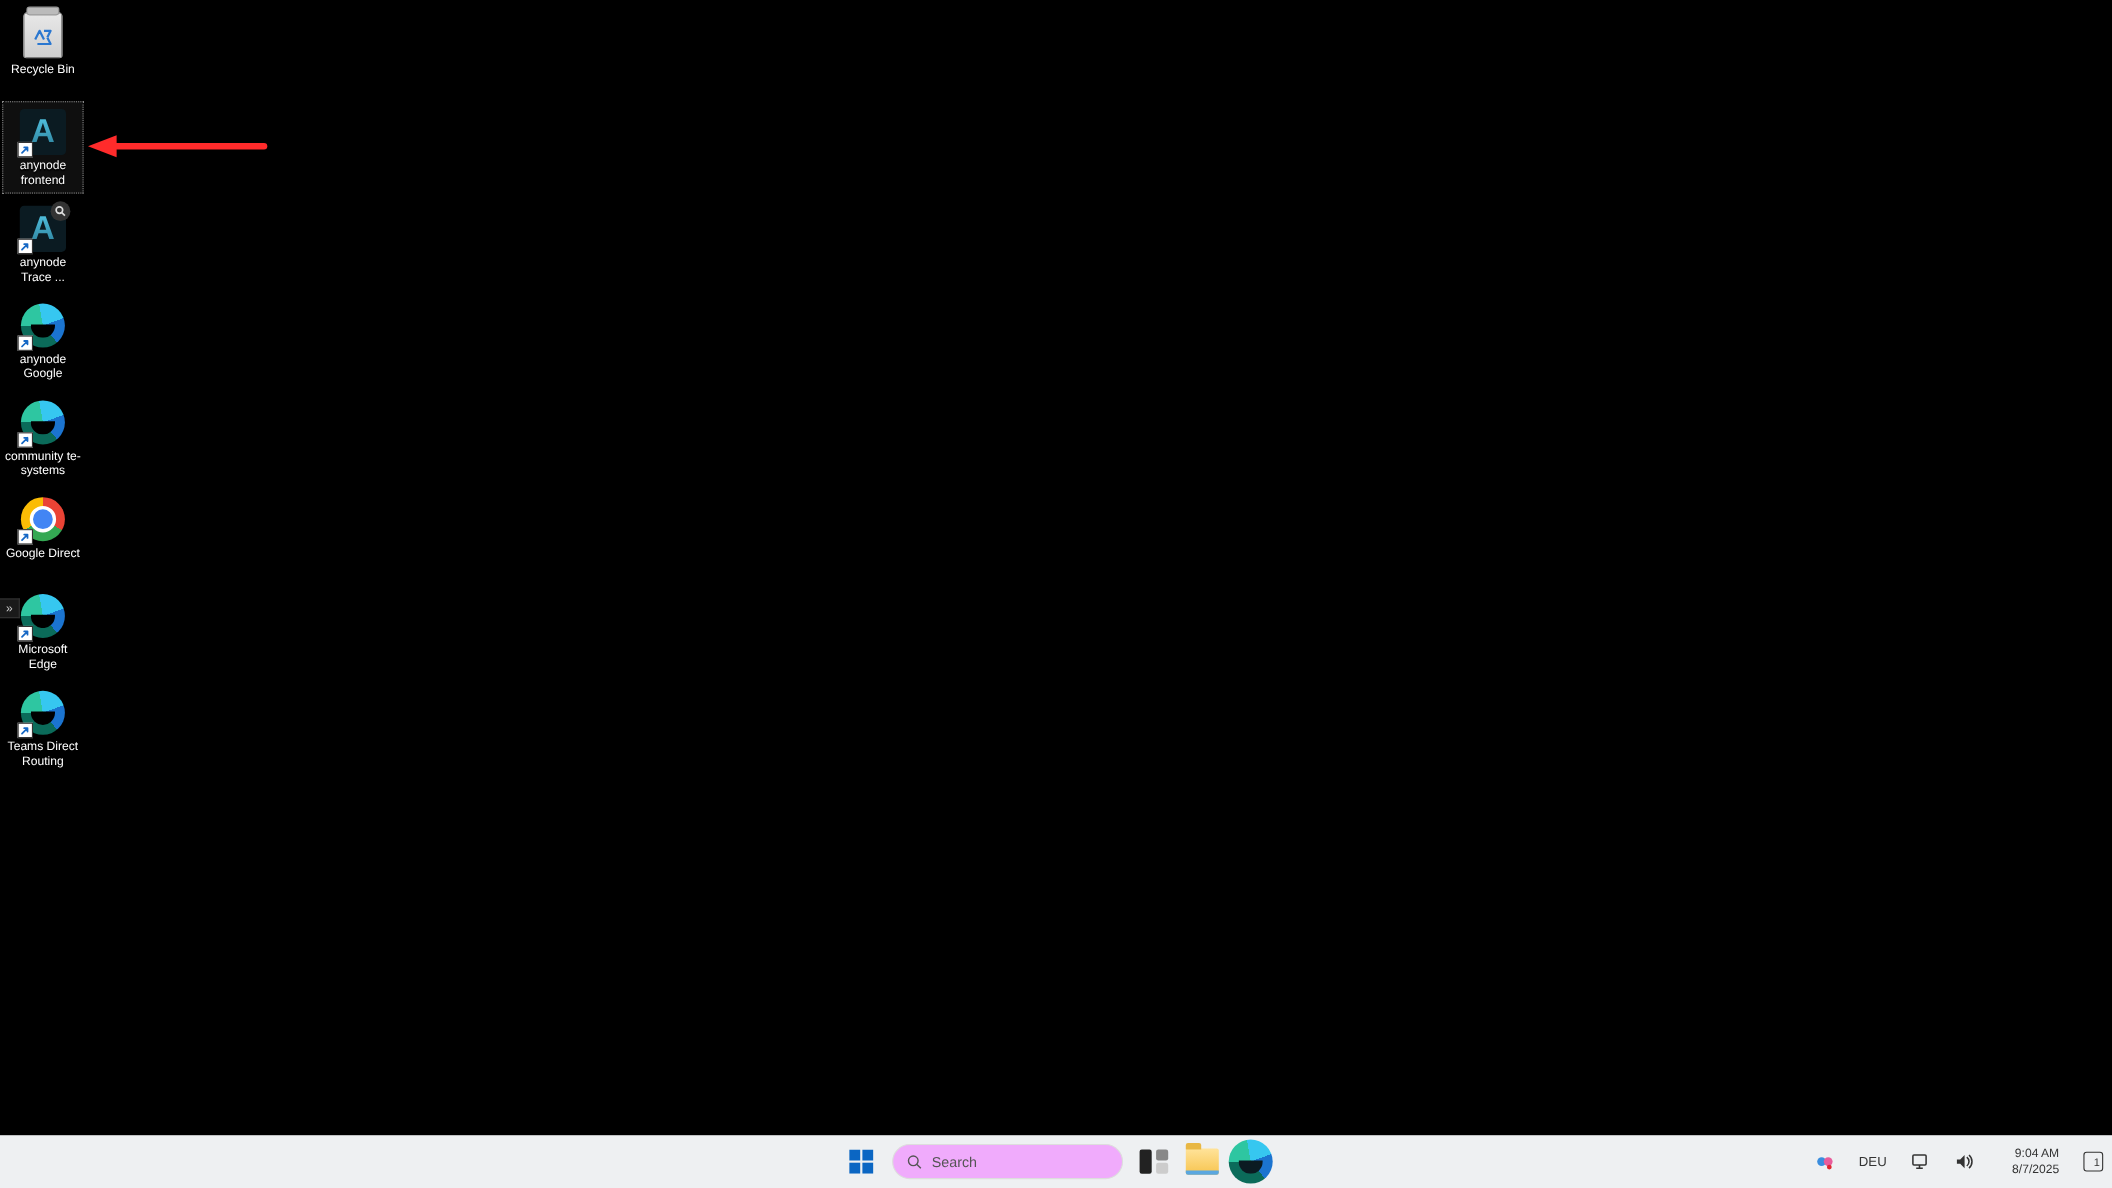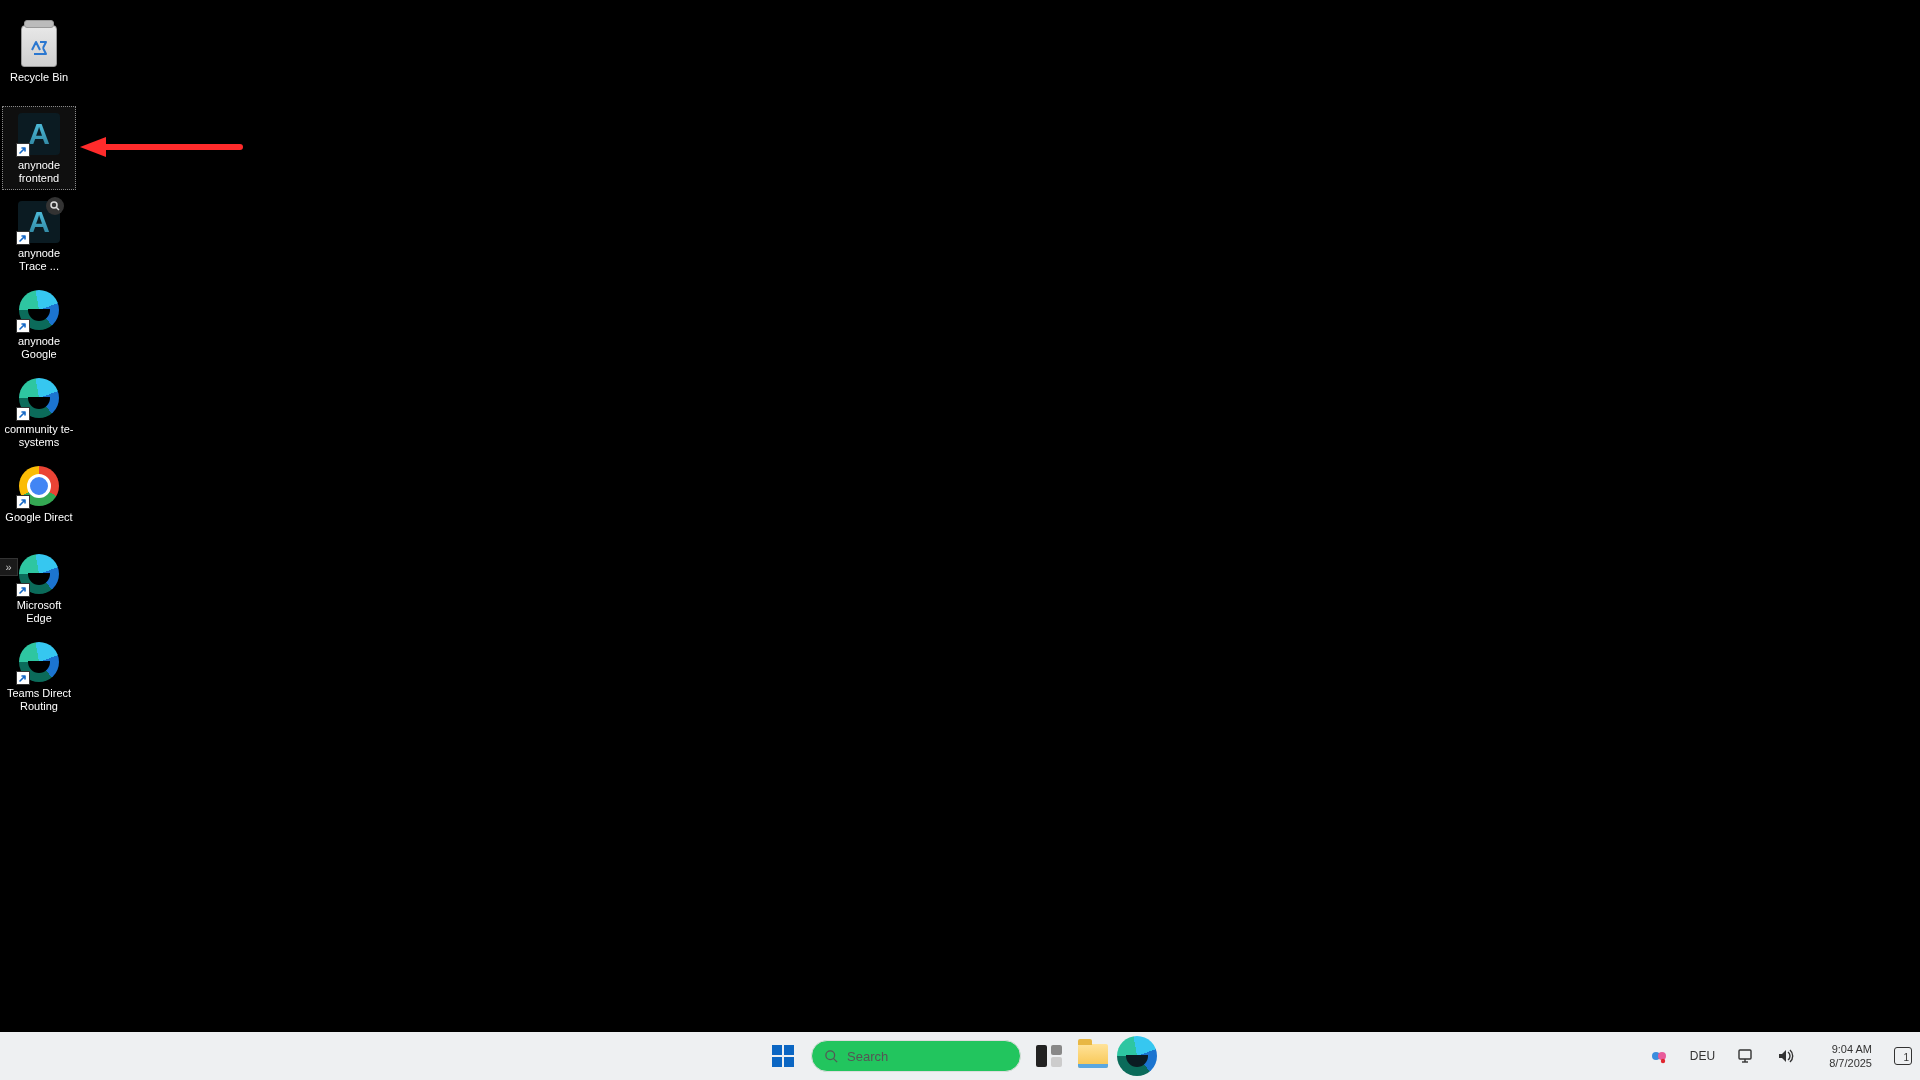--- a/index.html
+++ b/index.html
@@ -1,20 +1,20 @@
 <!DOCTYPE html>
 <html><head>
 <meta charset="utf-8">
 <style>
   * { margin: 0; padding: 0; box-sizing: border-box; }
   html, body { width: 1920px; height: 1080px; overflow: hidden; font-family: "Segoe UI", Tahoma, sans-serif; }
   body { background: #000; color: #fff; position: relative; }
 
   
-  .desktop { position: absolute; top: 0; left: 0; width: 100%; height: calc(100% - 48px); margin-top: 14px; }
+  .desktop { position: absolute; top: 0; left: 0; width: 100%; height: calc(100% - 48px); }
   .icon-grid { display: flex; flex-direction: column; padding: 4px 2px; gap: 4px; width: 78px; }
   .d-icon {
     width: 74px; height: 84px;
     display: flex; flex-direction: column; align-items: center; justify-content: flex-start;
     padding-top: 4px; border: 1px solid transparent; cursor: default;
     text-align: center;
   }
   .d-icon.selected { border: 1px dotted #888; background: rgba(255,255,255,0.06); }
   .d-icon .glyph {
     width: 46px; height: 46px; position: relative; display: flex; align-items: center; justify-content: center;
@@ -40,21 +40,21 @@
   }
 
   
   .taskbar {
     position: absolute; bottom: 0; left: 0; width: 100%; height: 48px;
     background: #eef0f2; display: flex; align-items: center; color: #222;
   }
   .tb-center { position:absolute; left:50%; transform:translateX(-50%); display:flex; align-items:center; gap:8px; }
   .tb-btn { width: 40px; height: 40px; display:flex; align-items:center; justify-content:center; border-radius:4px; }
   .search-box {
-    width: 210px; height: 32px; background: #22c55e; border-radius: 16px;
+    width: 210px; height: 32px; background: #f0abfc; border-radius: 16px;
     display:flex; align-items:center; padding: 0 12px; gap:8px; color:#555;
     font-size: 13px; border:1px solid #ddd;
   }
   .tb-right { position:absolute; right:8px; display:flex; align-items:center; gap:22px; font-size:12px; color:#333; }
   .clock { text-align:right; line-height:14px; font-size:11px;margin-left:12px; }
   .lang { font-size:12px; }
   .tray-ico { width:18px; height:18px; display:flex; align-items:center; justify-content:center; }
 
   
   .glyph-recycle {

